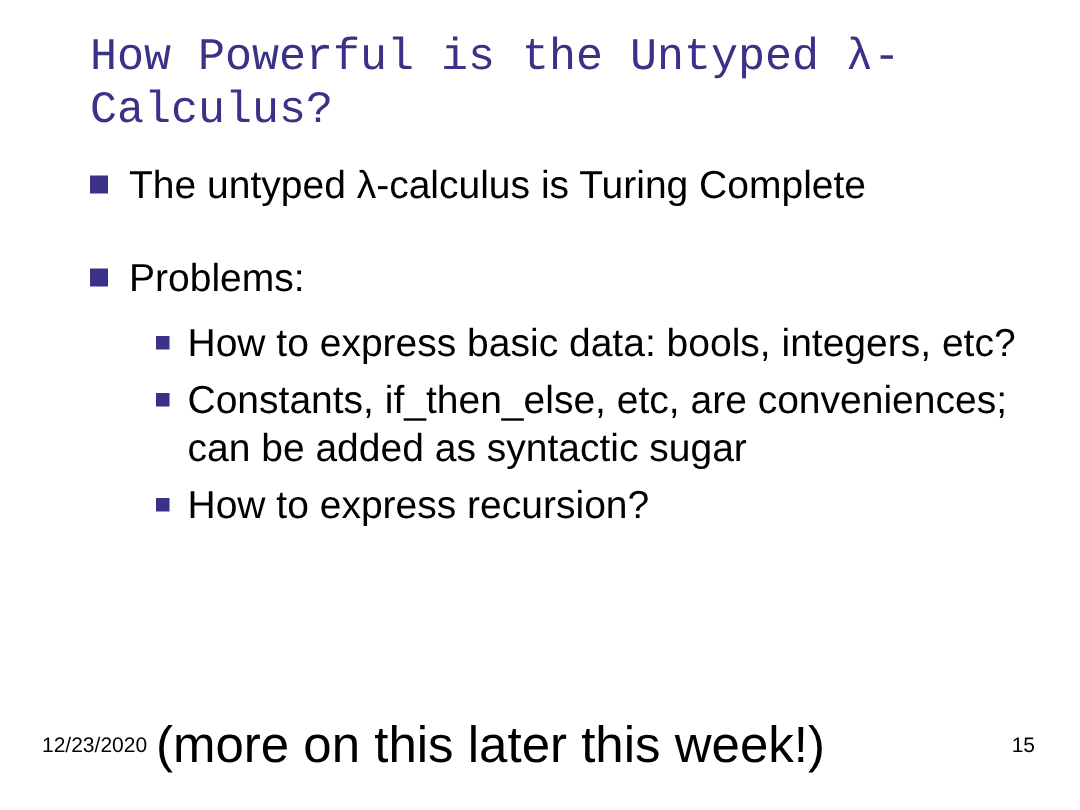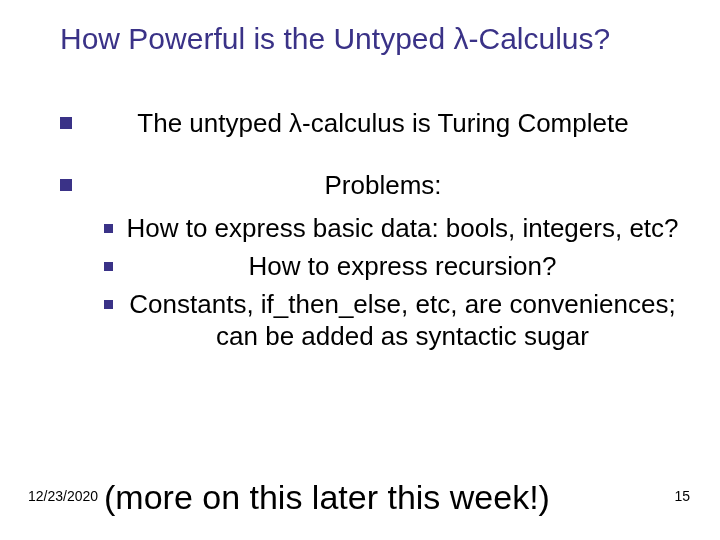--- a/index.html
+++ b/index.html
@@ -19,20 +19,21 @@
     box-sizing: border-box;
   }
   .title {
     position: absolute;
     top: 22px;
     left: 60px;
     right: 40px;
     font-size: 30px;
     color: #3a3287;
     line-height: 1.15;
+    font-family: Liberation Mono, monospace;
   }
   .body {
     position: absolute;
     top: 108px;
     left: 60px;
     right: 40px;
     font-size: 26px;
     line-height: 1.22;
   }
   .l1 {
@@ -57,21 +58,21 @@
     height: 9px;
     background: #3a3287;
     margin-right: 12px;
     position: relative;
     top: -4px;
   }
   .row {
     display: flex;
     align-items: flex-start;
   }
-  .row .txt { flex: 1; text-align: center; }
+  .row .txt { flex: 1; }
   .row .bul { flex: 0 0 auto; }
   .footer-date {
     position: absolute;
     left: 28px;
     bottom: 36px;
     font-size: 14px;
   }
   .footer-page {
     position: absolute;
     right: 30px;
@@ -109,26 +110,26 @@
       <span class="txt">Problems:</span>
     </div>
 
     <div class="l2 row">
       <span class="bul"><span class="sq-sm"></span></span>
       <span class="txt">How to express basic data: bools, integers, etc?</span>
     </div>
 
     <div class="l2 row">
       <span class="bul"><span class="sq-sm"></span></span>
-      <span class="txt">How to express recursion?</span>
+      <span class="txt">Constants, if_then_else, etc, are conveniences; can be added as syntactic sugar</span>
     </div>
 
     <div class="l2 row">
       <span class="bul"><span class="sq-sm"></span></span>
-      <span class="txt">Constants, if_then_else, etc, are conveniences; can be added as syntactic sugar</span>
+      <span class="txt">How to express recursion?</span>
     </div>
 
   </div>
 
   <div class="footer-date">12/23/2020</div>
   <div class="closing">(more on this later this week!)</div>
   <div class="footer-page">15</div>
 
 </div>
 

